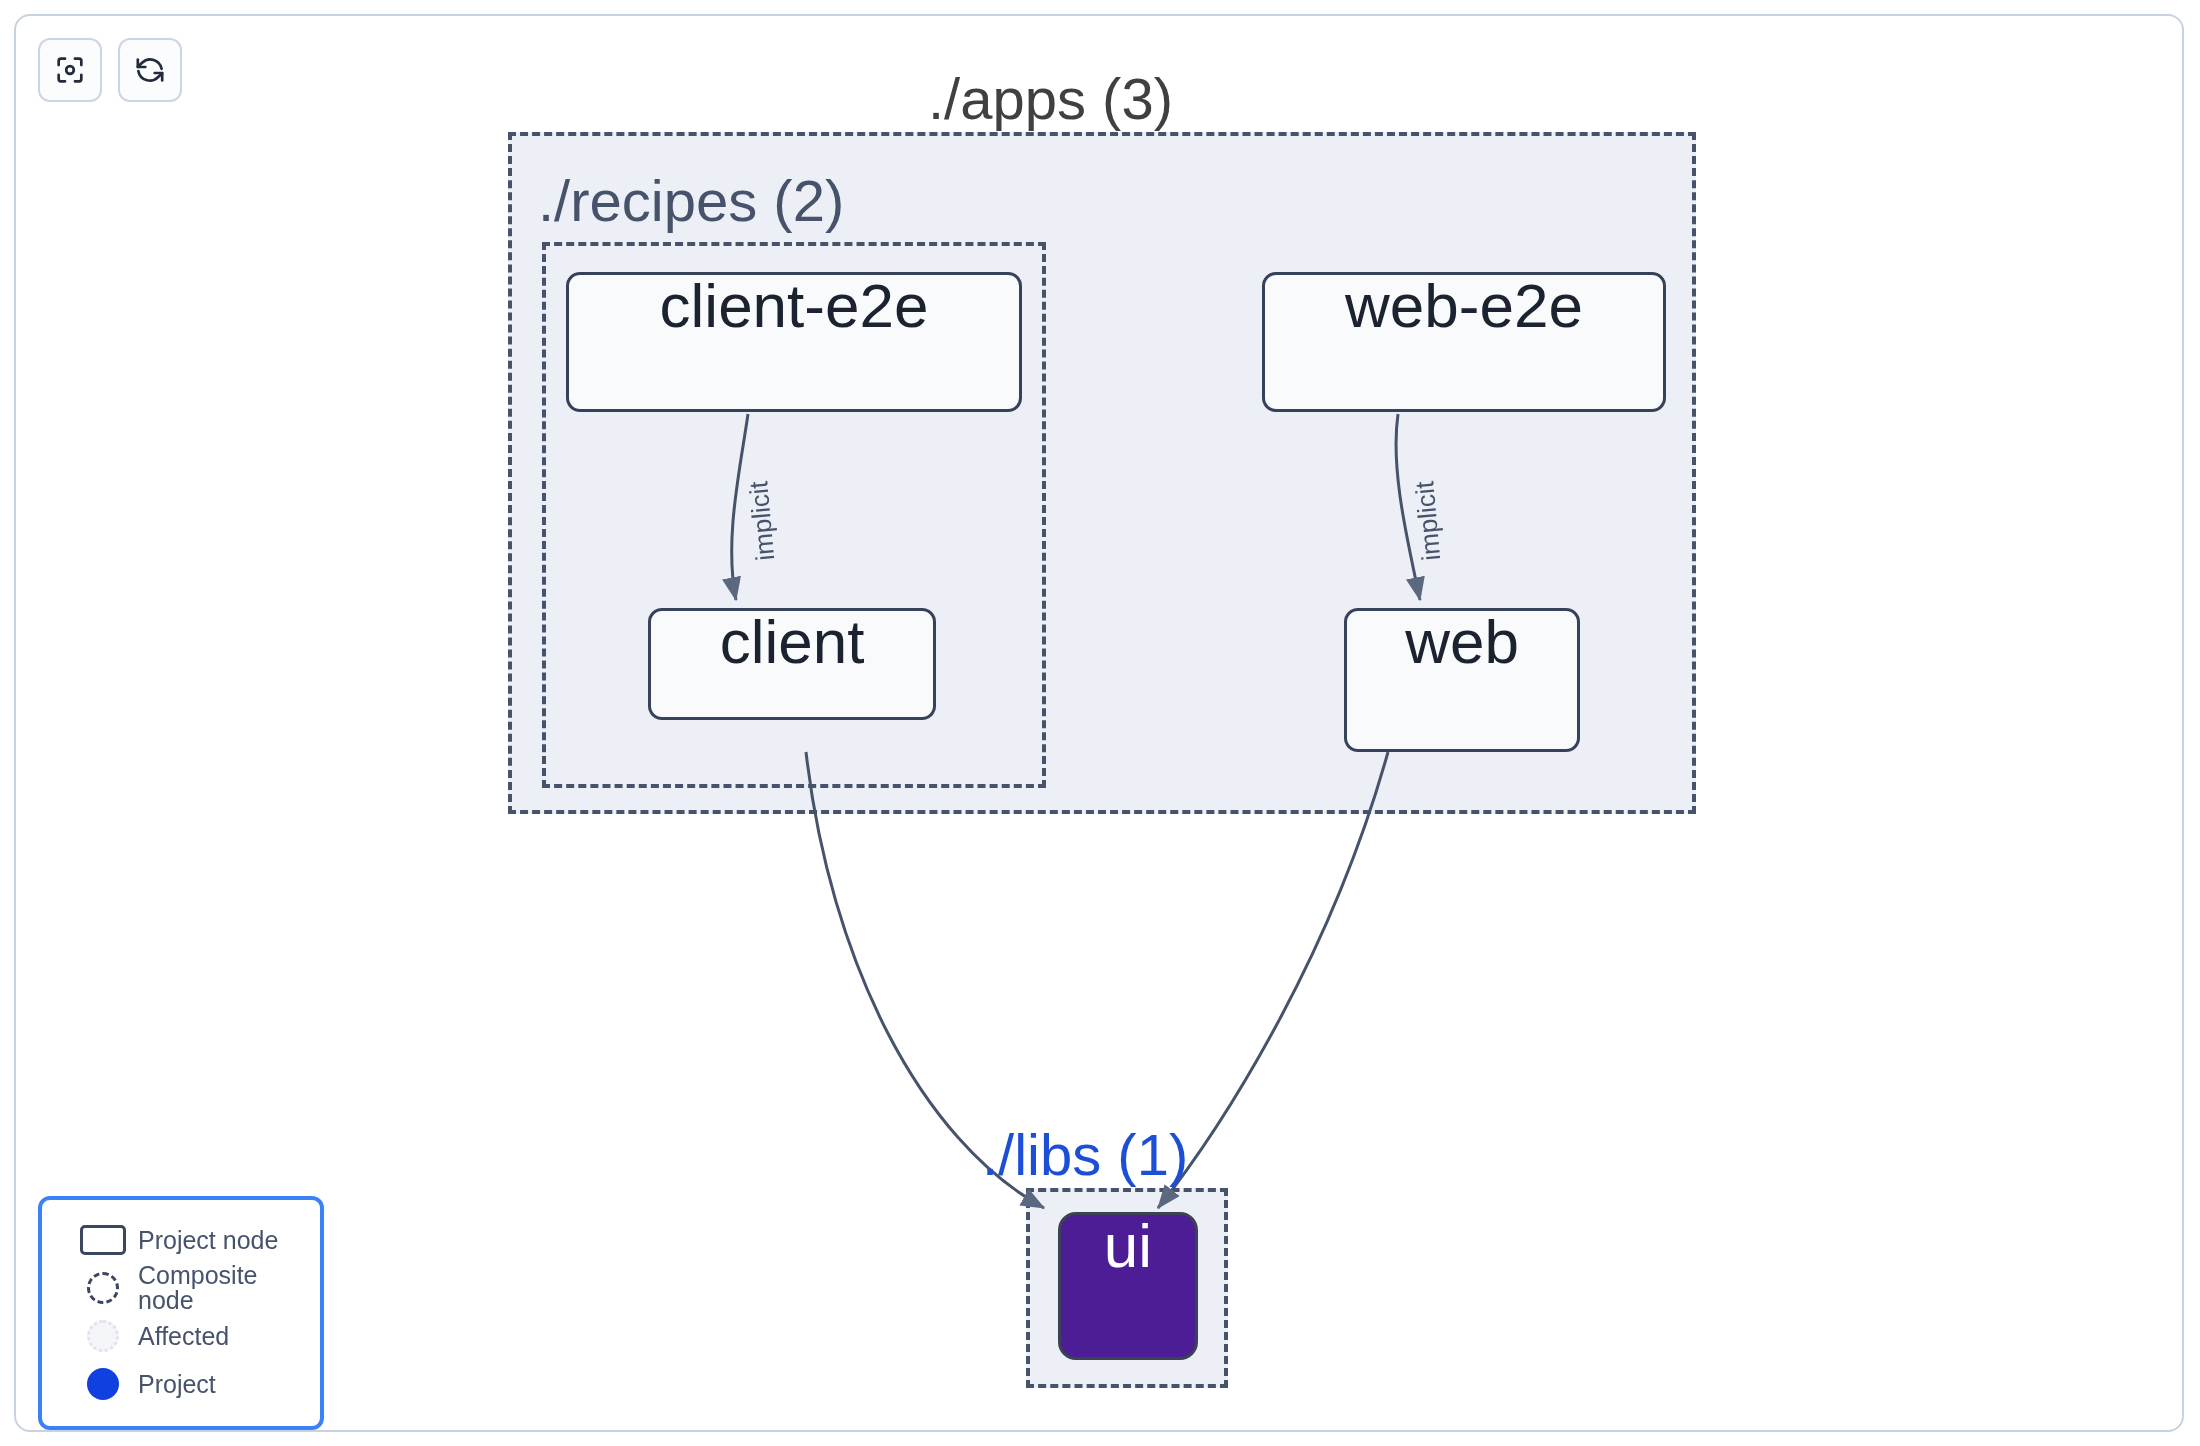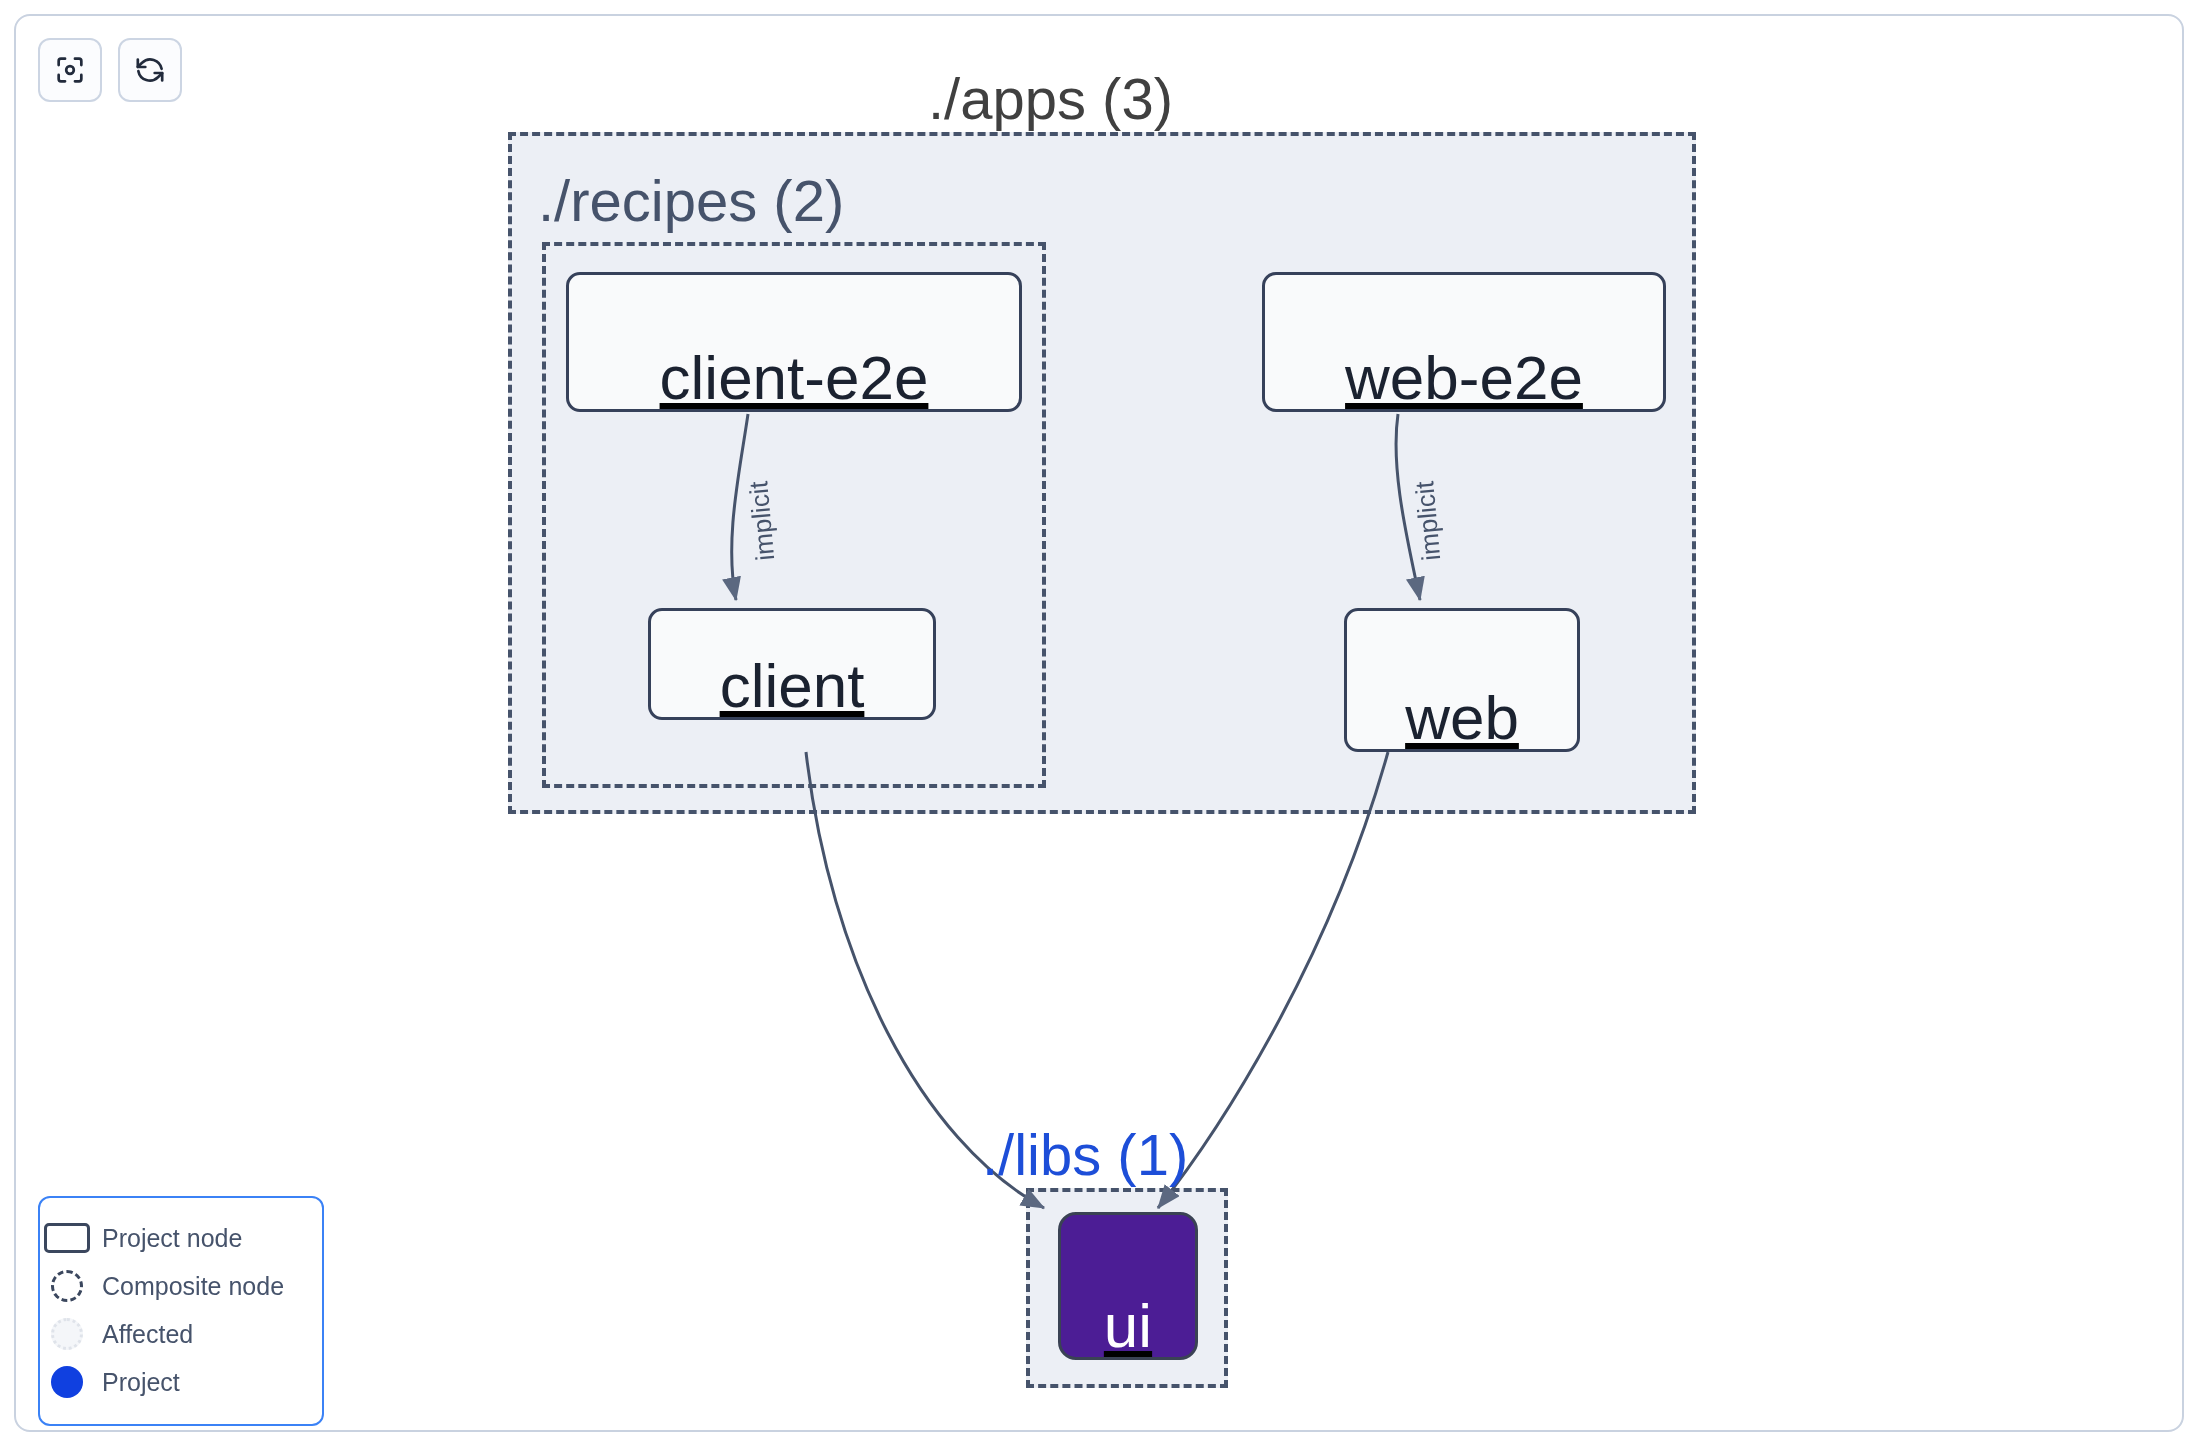--- a/index.html
+++ b/index.html
@@ -81,25 +81,24 @@
     font-family: "Liberation Sans", sans-serif;
   }
 
   
   .node {
     position: absolute;
     border: 3px solid #36415a;
     border-radius: 14px;
     background: #f9fafb;
     display: flex;
-    align-items: flex-end;
+    align-items: flex-start;
     justify-content: center;
     box-sizing: border-box;
     cursor: pointer;
-    text-decoration: underline;
   }
   .node-label {
     color: #1b2230;
     font-size: 62px;
     line-height: 1;
     white-space: nowrap;
   }
   .node.touched {
     background: #4c1d95;
     border-color: #3a4254;
@@ -117,24 +116,24 @@
     transform-origin: 50% 50%;
     pointer-events: none;
   }
 
   
   .legend {
     position: absolute;
     left: 38px;
     top: 1196px;
     width: 286px;
-    border: 2px solid #3b82f6;
+    border: 4px solid #3b82f6;
     border-radius: 12px;
     background: #ffffff;
-    padding: 16px 18px 18px 0;
+    padding: 16px 18px 18px 34px;
     box-sizing: border-box;
     z-index: 30;
   }
   .legend-row {
     display: flex;
     align-items: center;
     height: 48px;
   }
   .legend-swatch {
     width: 54px;

